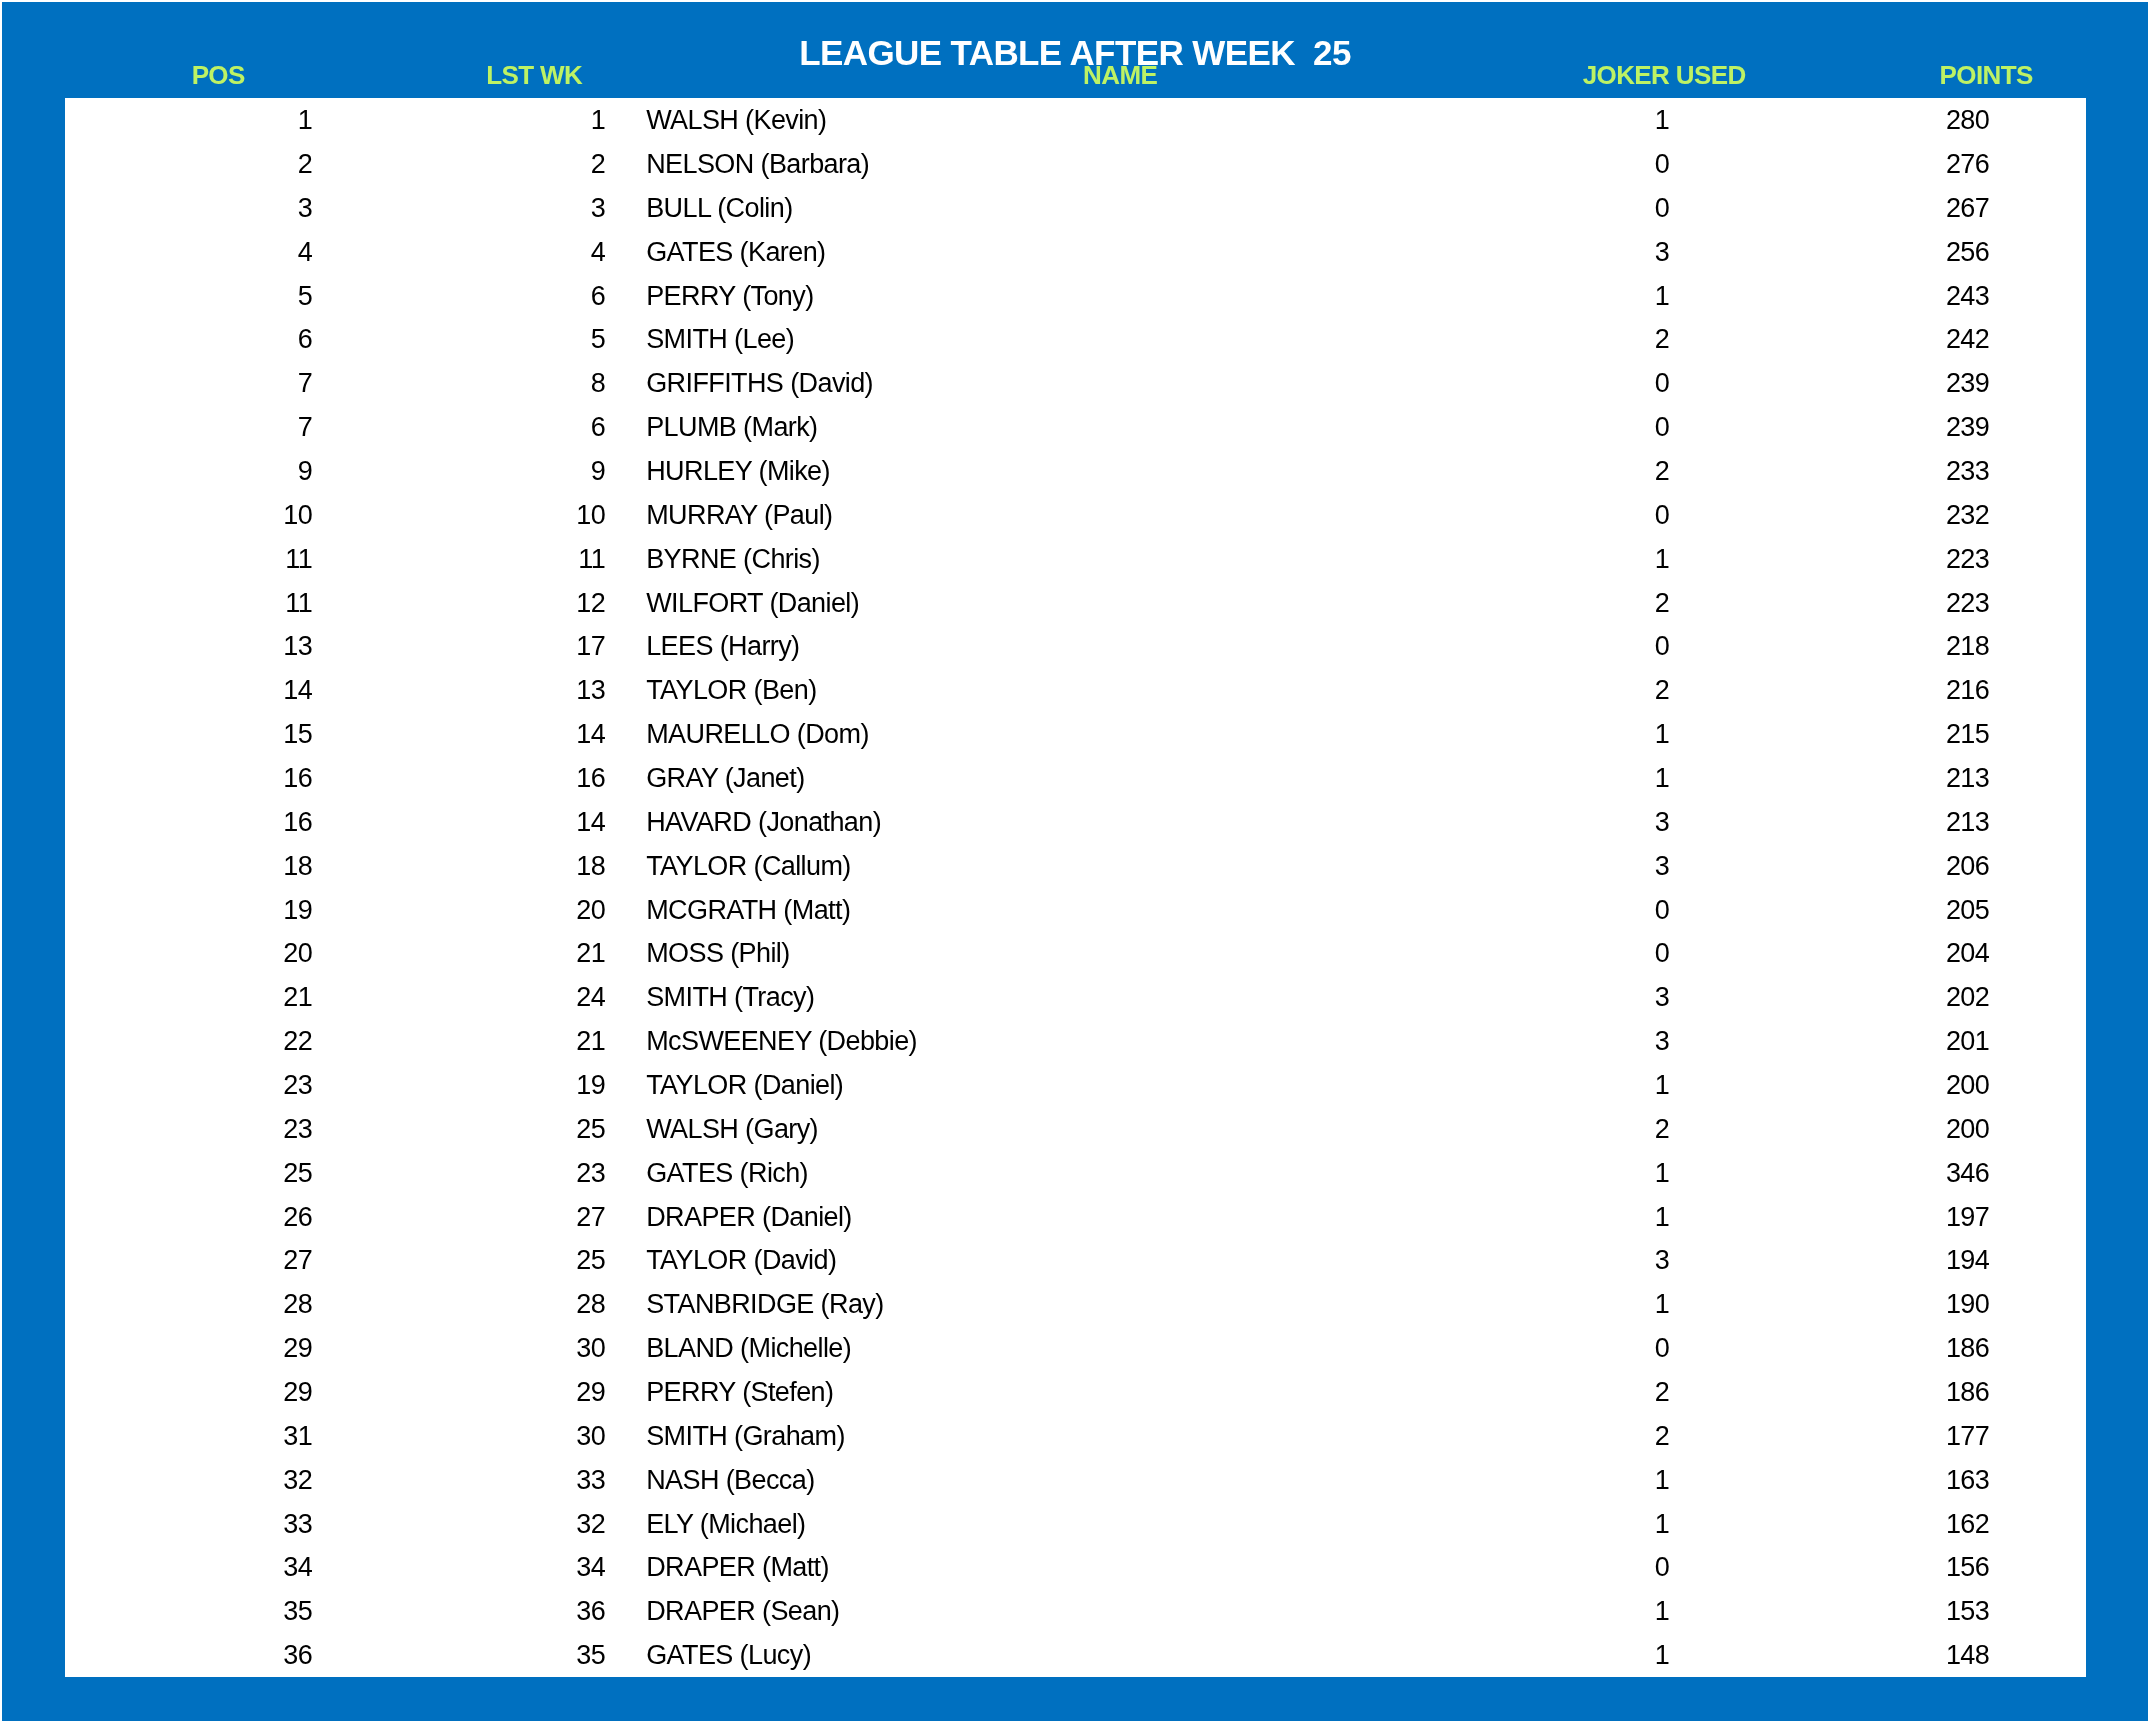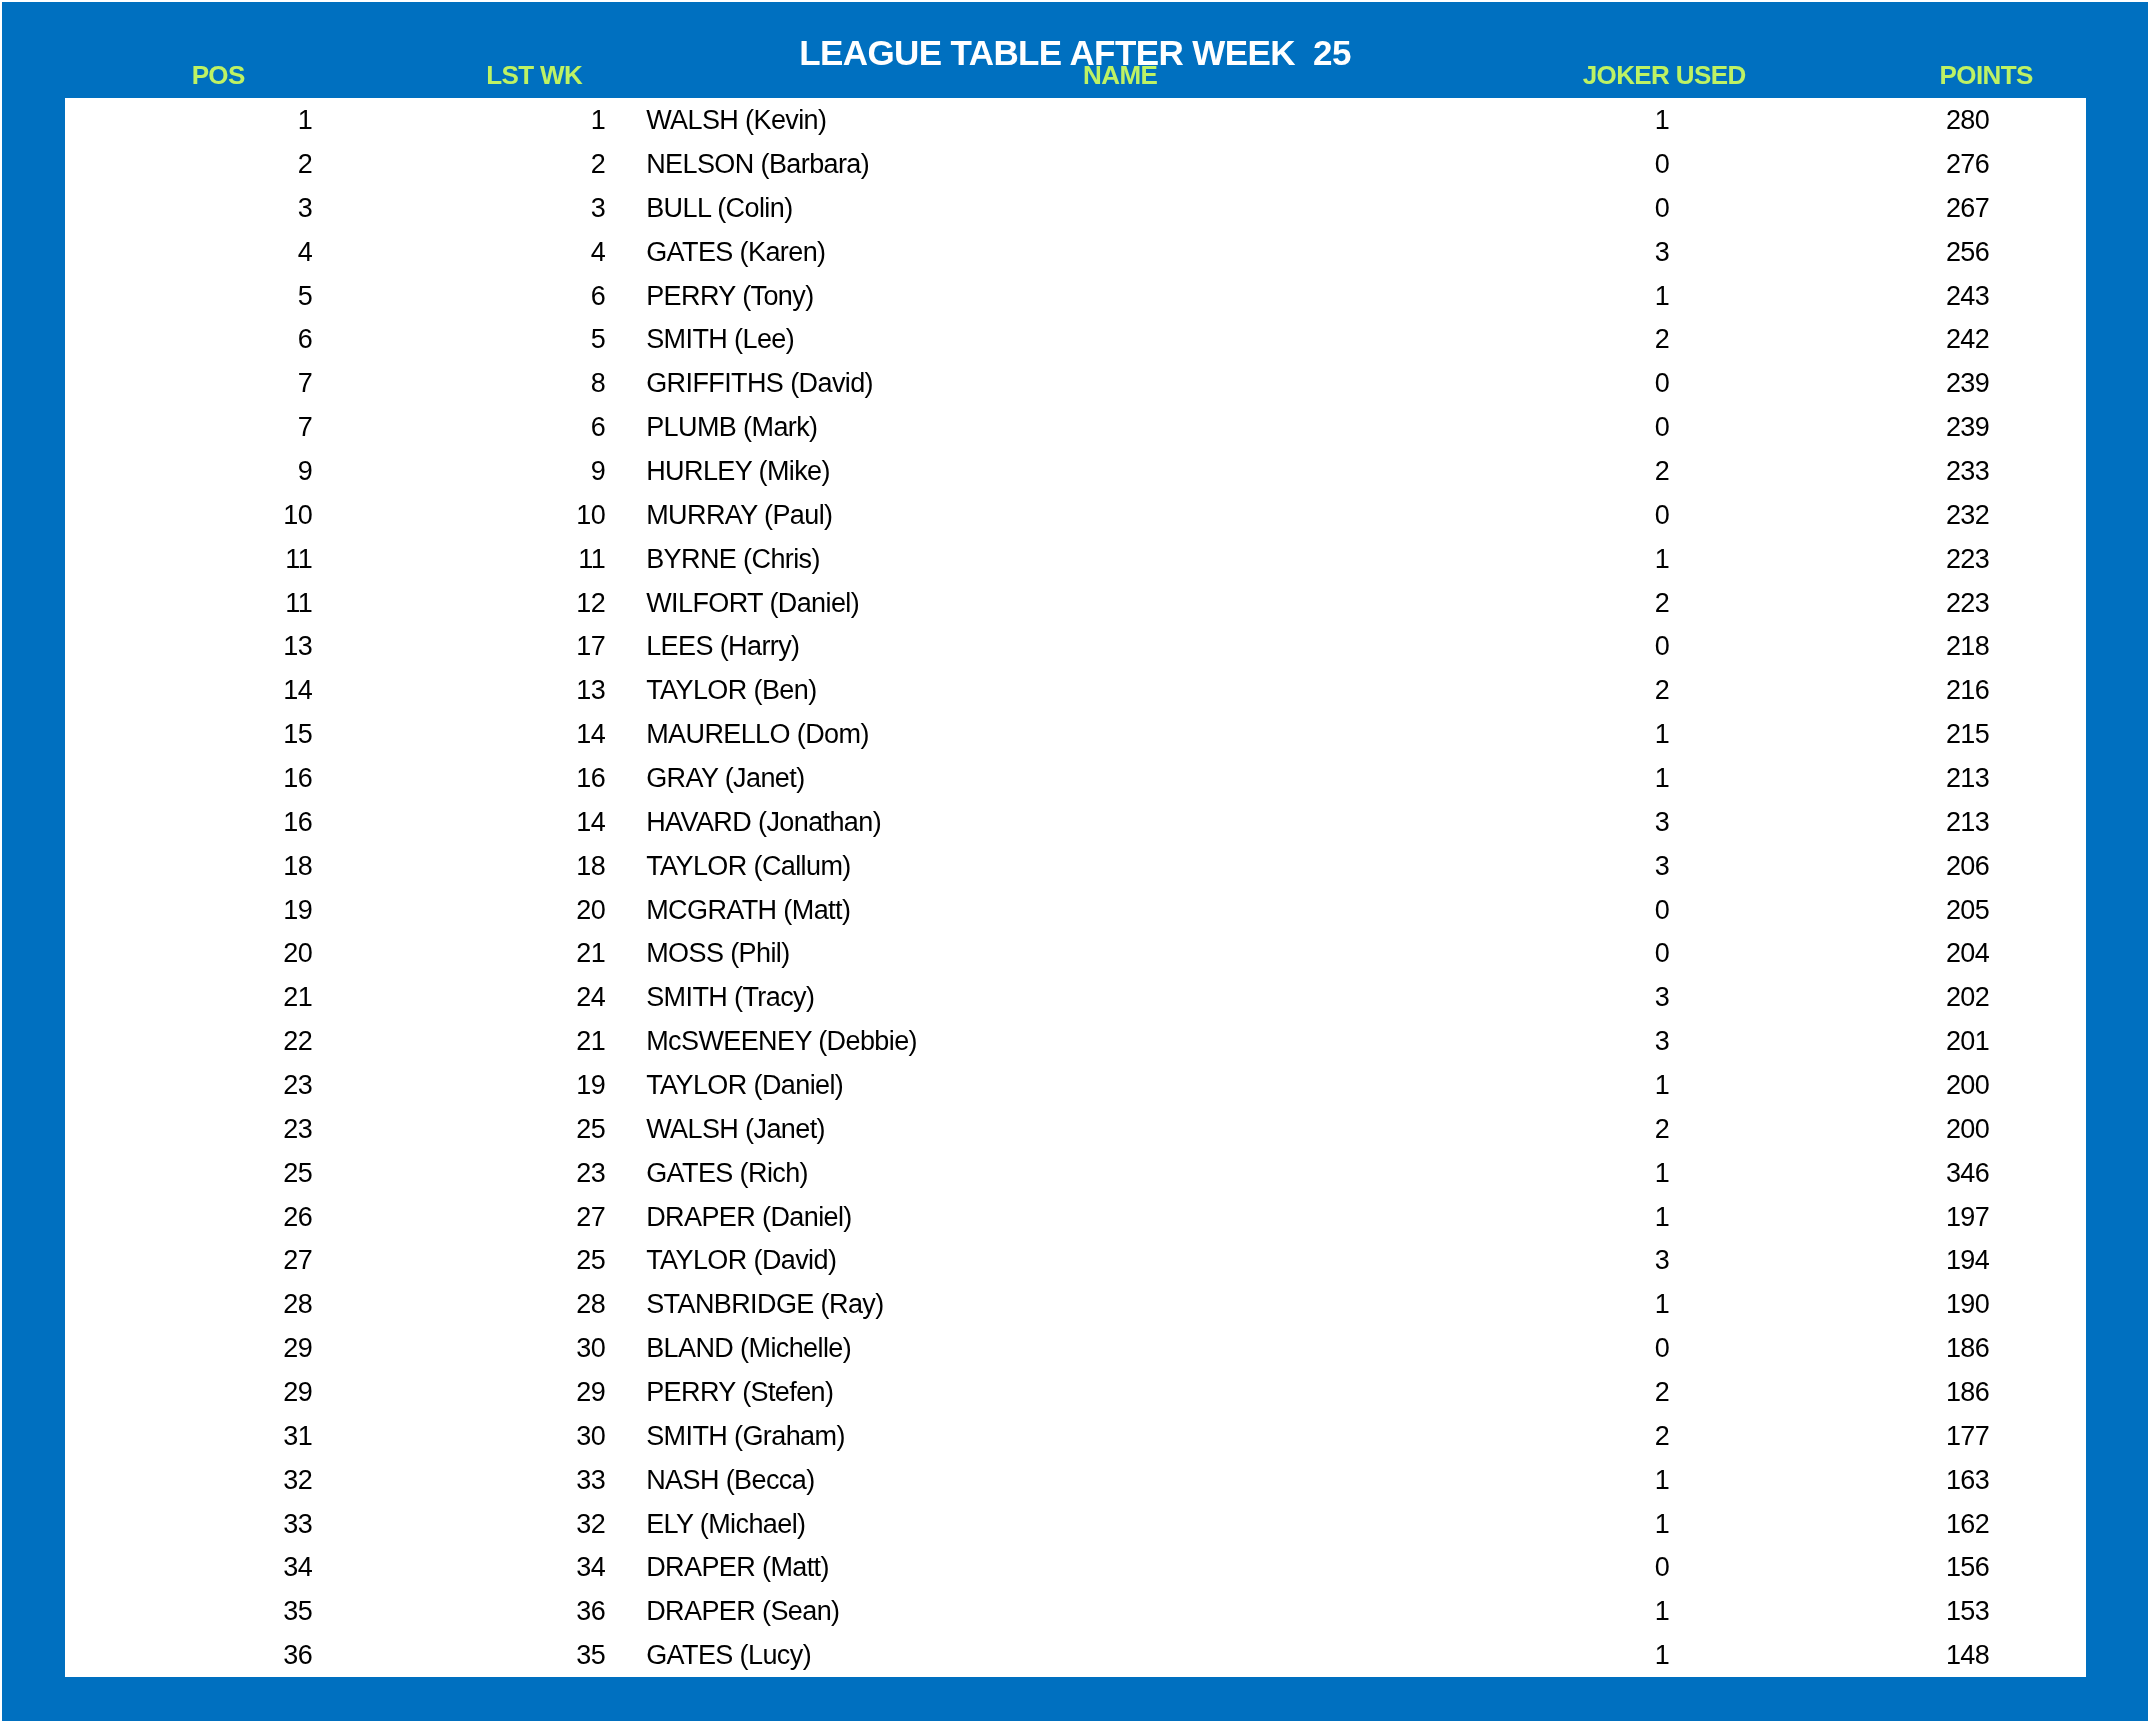--- a/index.html
+++ b/index.html
@@ -268,21 +268,21 @@
     <span class="cell c-pos">23</span>
     <span class="cell c-lstwk">19</span>
     <span class="cell c-name">TAYLOR (Daniel)</span>
     <span class="cell c-joker">1</span>
     <span class="cell c-points">200</span>
   </div>
 
   <div class="row">
     <span class="cell c-pos">23</span>
     <span class="cell c-lstwk">25</span>
-    <span class="cell c-name">WALSH (Janet)</span>
+    <span class="cell c-name">WALSH (Gary)</span>
     <span class="cell c-joker">2</span>
     <span class="cell c-points">200</span>
   </div>
 
   <div class="row">
     <span class="cell c-pos">25</span>
     <span class="cell c-lstwk">23</span>
     <span class="cell c-name">GATES (Rich)</span>
     <span class="cell c-joker">1</span>
     <span class="cell c-points">346</span>

